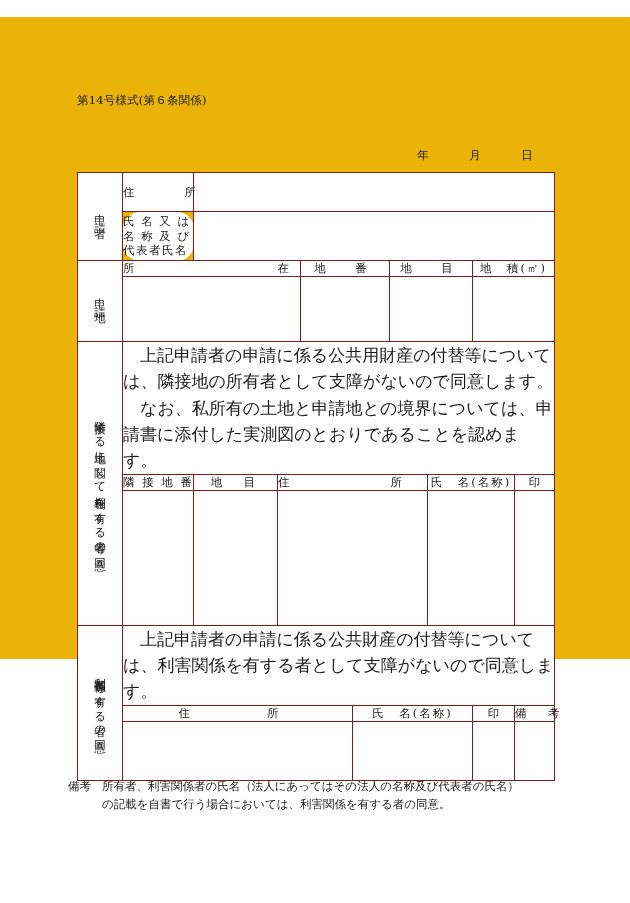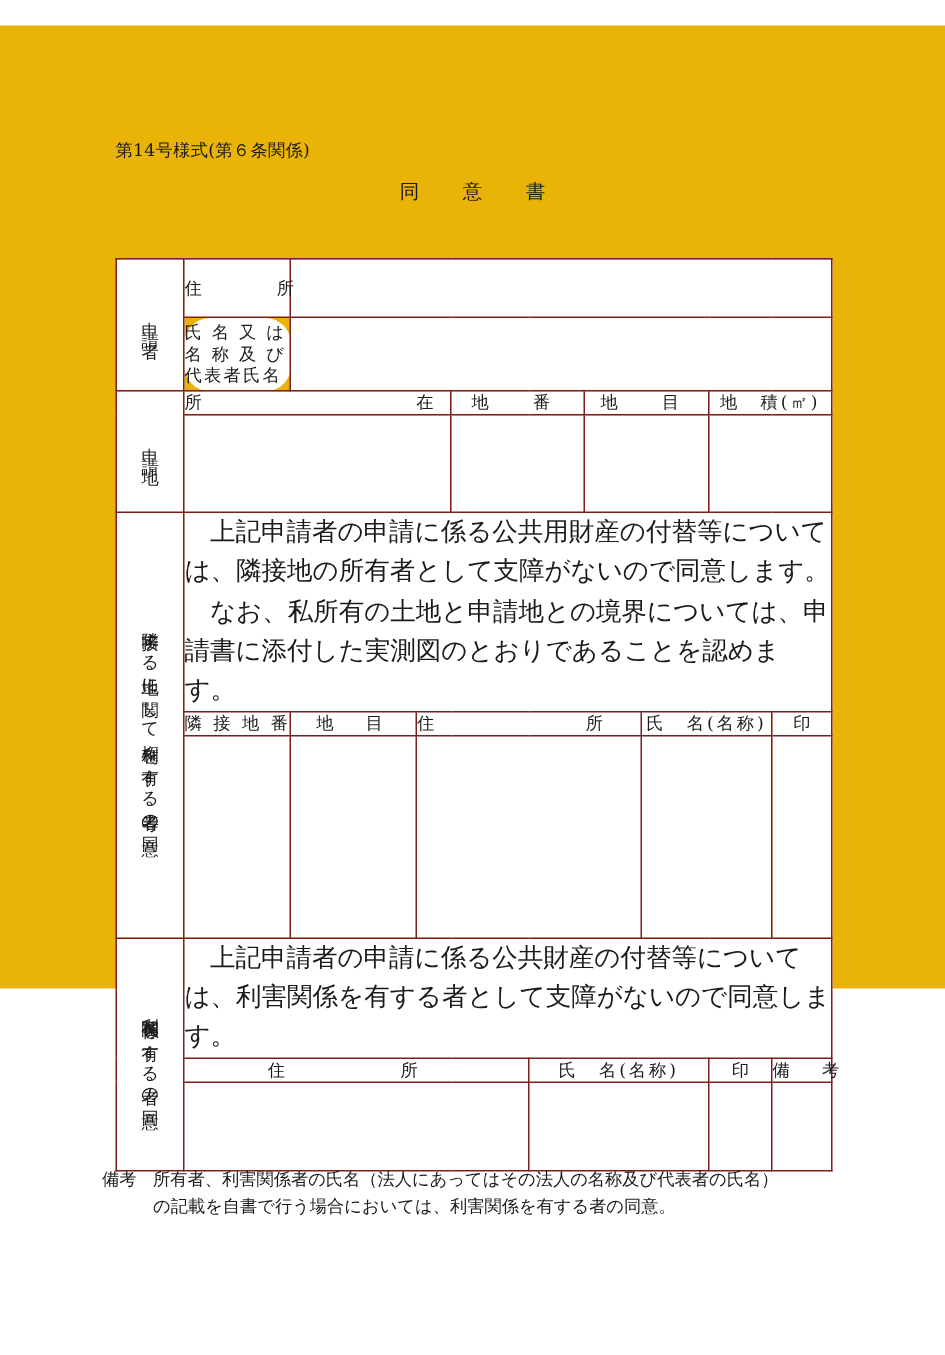--- a/index.html
+++ b/index.html
@@ -145,22 +145,22 @@
   .note .l1 { white-space: nowrap; }
   .note .l2 { white-space: nowrap; padding-left: 34px; }
 </style>
 </head>
 <body>
 
 <div class="page">
 
   <div class="form-code">第14号様式(第６条関係)</div>
 
-  <div class="doc-title"><span class="t">同意書</span></div>
-
+
+  <div class="date-line"><span class="d">年</span><span class="d">月</span><span class="d">日</span></div>
 
   <table class="tbl">
     <colgroup>
       <col style="width:45px">
       <col style="width:71px">
       <col style="width:84px">
       <col style="width:23px">
       <col style="width:52px">
       <col style="width:37px">
       <col style="width:38px">

